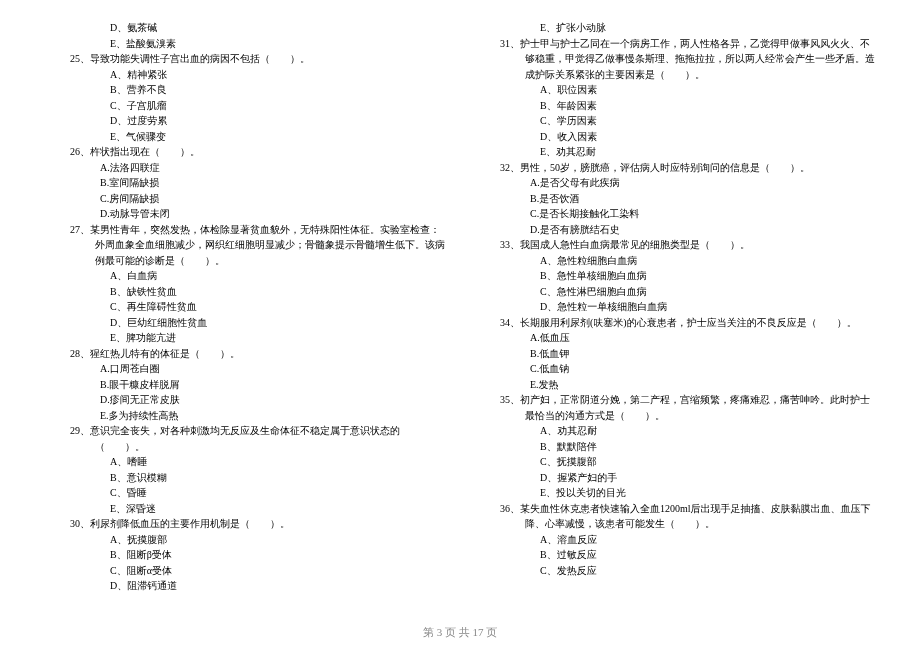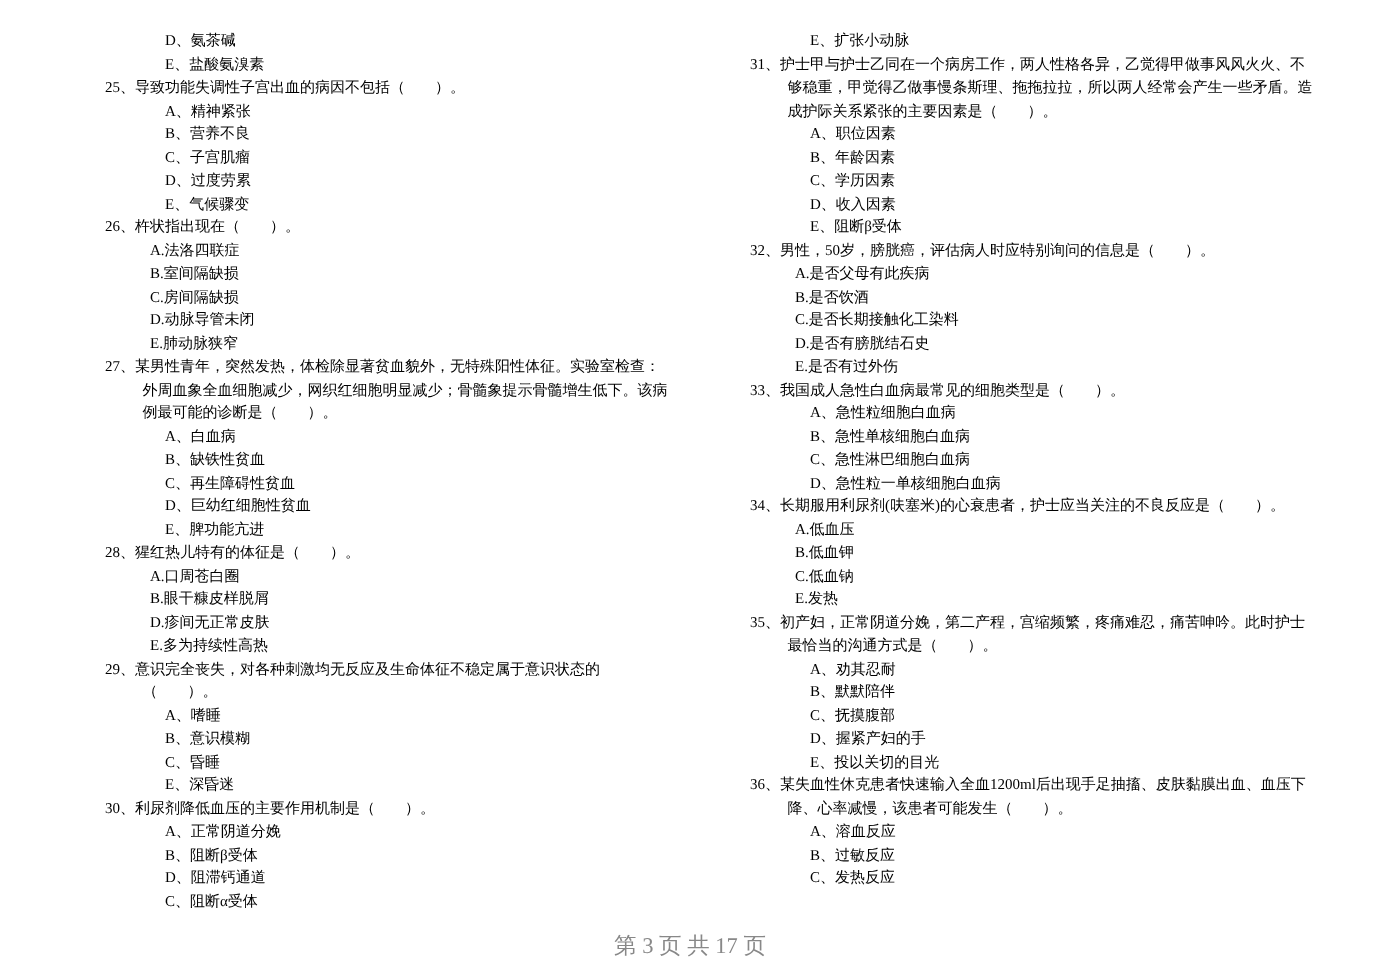--- a/index.html
+++ b/index.html
@@ -31,21 +31,21 @@
       padding-left: 25px;
       text-indent: -25px;
       margin-left: 25px;
     }
     .footer {
       position: absolute;
       bottom: 10px;
       left: 0;
       right: 0;
       text-align: center;
-      font-size: 15px;
+      font-size: 11px;
       color: #888;
     }
   </style>
 </head>
 <body>
 
 <div class="columns">
   <div class="col" id="left-col">
       <div class="option-line">D、氨茶碱</div>
       <div class="option-line">E、盐酸氨溴素</div>
@@ -53,57 +53,55 @@
       <div class="option-line">A、精神紧张</div>
       <div class="option-line">B、营养不良</div>
       <div class="option-line">C、子宫肌瘤</div>
       <div class="option-line">D、过度劳累</div>
       <div class="option-line">E、气候骤变</div>
       <div class="question-line">26、杵状指出现在（　　）。</div>
       <div class="option-line-short">A.法洛四联症</div>
       <div class="option-line-short">B.室间隔缺损</div>
       <div class="option-line-short">C.房间隔缺损</div>
       <div class="option-line-short">D.动脉导管未闭</div>
-      <div class="option-line-short">E.肺动脉狭窄</div>
       <div class="question-line">27、某男性青年，突然发热，体检除显著贫血貌外，无特殊阳性体征。实验室检查：外周血象全血细胞减少，网织红细胞明显减少；骨髓象提示骨髓增生低下。该病例最可能的诊断是（　　）。</div>
       <div class="option-line">A、白血病</div>
       <div class="option-line">B、缺铁性贫血</div>
       <div class="option-line">C、再生障碍性贫血</div>
       <div class="option-line">D、巨幼红细胞性贫血</div>
       <div class="option-line">E、脾功能亢进</div>
       <div class="question-line">28、猩红热儿特有的体征是（　　）。</div>
       <div class="option-line-short">A.口周苍白圈</div>
       <div class="option-line-short">B.眼干糠皮样脱屑</div>
       <div class="option-line-short">D.疹间无正常皮肤</div>
       <div class="option-line-short">E.多为持续性高热</div>
       <div class="question-line">29、意识完全丧失，对各种刺激均无反应及生命体征不稳定属于意识状态的（　　）。</div>
       <div class="option-line">A、嗜睡</div>
       <div class="option-line">B、意识模糊</div>
       <div class="option-line">C、昏睡</div>
       <div class="option-line">E、深昏迷</div>
       <div class="question-line">30、利尿剂降低血压的主要作用机制是（　　）。</div>
-      <div class="option-line">A、正常阴道分娩</div>
+      <div class="option-line">A、抚摸腹部</div>
       <div class="option-line">B、阻断β受体</div>
+      <div class="option-line">C、阻断α受体</div>
       <div class="option-line">D、阻滞钙通道</div>
-      <div class="option-line">C、阻断α受体</div>
     </div>
   <div class="col" id="right-col">
       <div class="option-line">E、扩张小动脉</div>
       <div class="question-line">31、护士甲与护士乙同在一个病房工作，两人性格各异，乙觉得甲做事风风火火、不够稳重，甲觉得乙做事慢条斯理、拖拖拉拉，所以两人经常会产生一些矛盾。造成护际关系紧张的主要因素是（　　）。</div>
       <div class="option-line">A、职位因素</div>
       <div class="option-line">B、年龄因素</div>
       <div class="option-line">C、学历因素</div>
       <div class="option-line">D、收入因素</div>
-      <div class="option-line">E、阻断β受体</div>
+      <div class="option-line">E、劝其忍耐</div>
       <div class="question-line">32、男性，50岁，膀胱癌，评估病人时应特别询问的信息是（　　）。</div>
       <div class="option-line-short">A.是否父母有此疾病</div>
       <div class="option-line-short">B.是否饮酒</div>
       <div class="option-line-short">C.是否长期接触化工染料</div>
       <div class="option-line-short">D.是否有膀胱结石史</div>
-      <div class="option-line-short">E.是否有过外伤</div>
       <div class="question-line">33、我国成人急性白血病最常见的细胞类型是（　　）。</div>
       <div class="option-line">A、急性粒细胞白血病</div>
       <div class="option-line">B、急性单核细胞白血病</div>
       <div class="option-line">C、急性淋巴细胞白血病</div>
       <div class="option-line">D、急性粒一单核细胞白血病</div>
       <div class="question-line">34、长期服用利尿剂(呋塞米)的心衰患者，护士应当关注的不良反应是（　　）。</div>
       <div class="option-line-short">A.低血压</div>
       <div class="option-line-short">B.低血钾</div>
       <div class="option-line-short">C.低血钠</div>
       <div class="option-line-short">E.发热</div>

